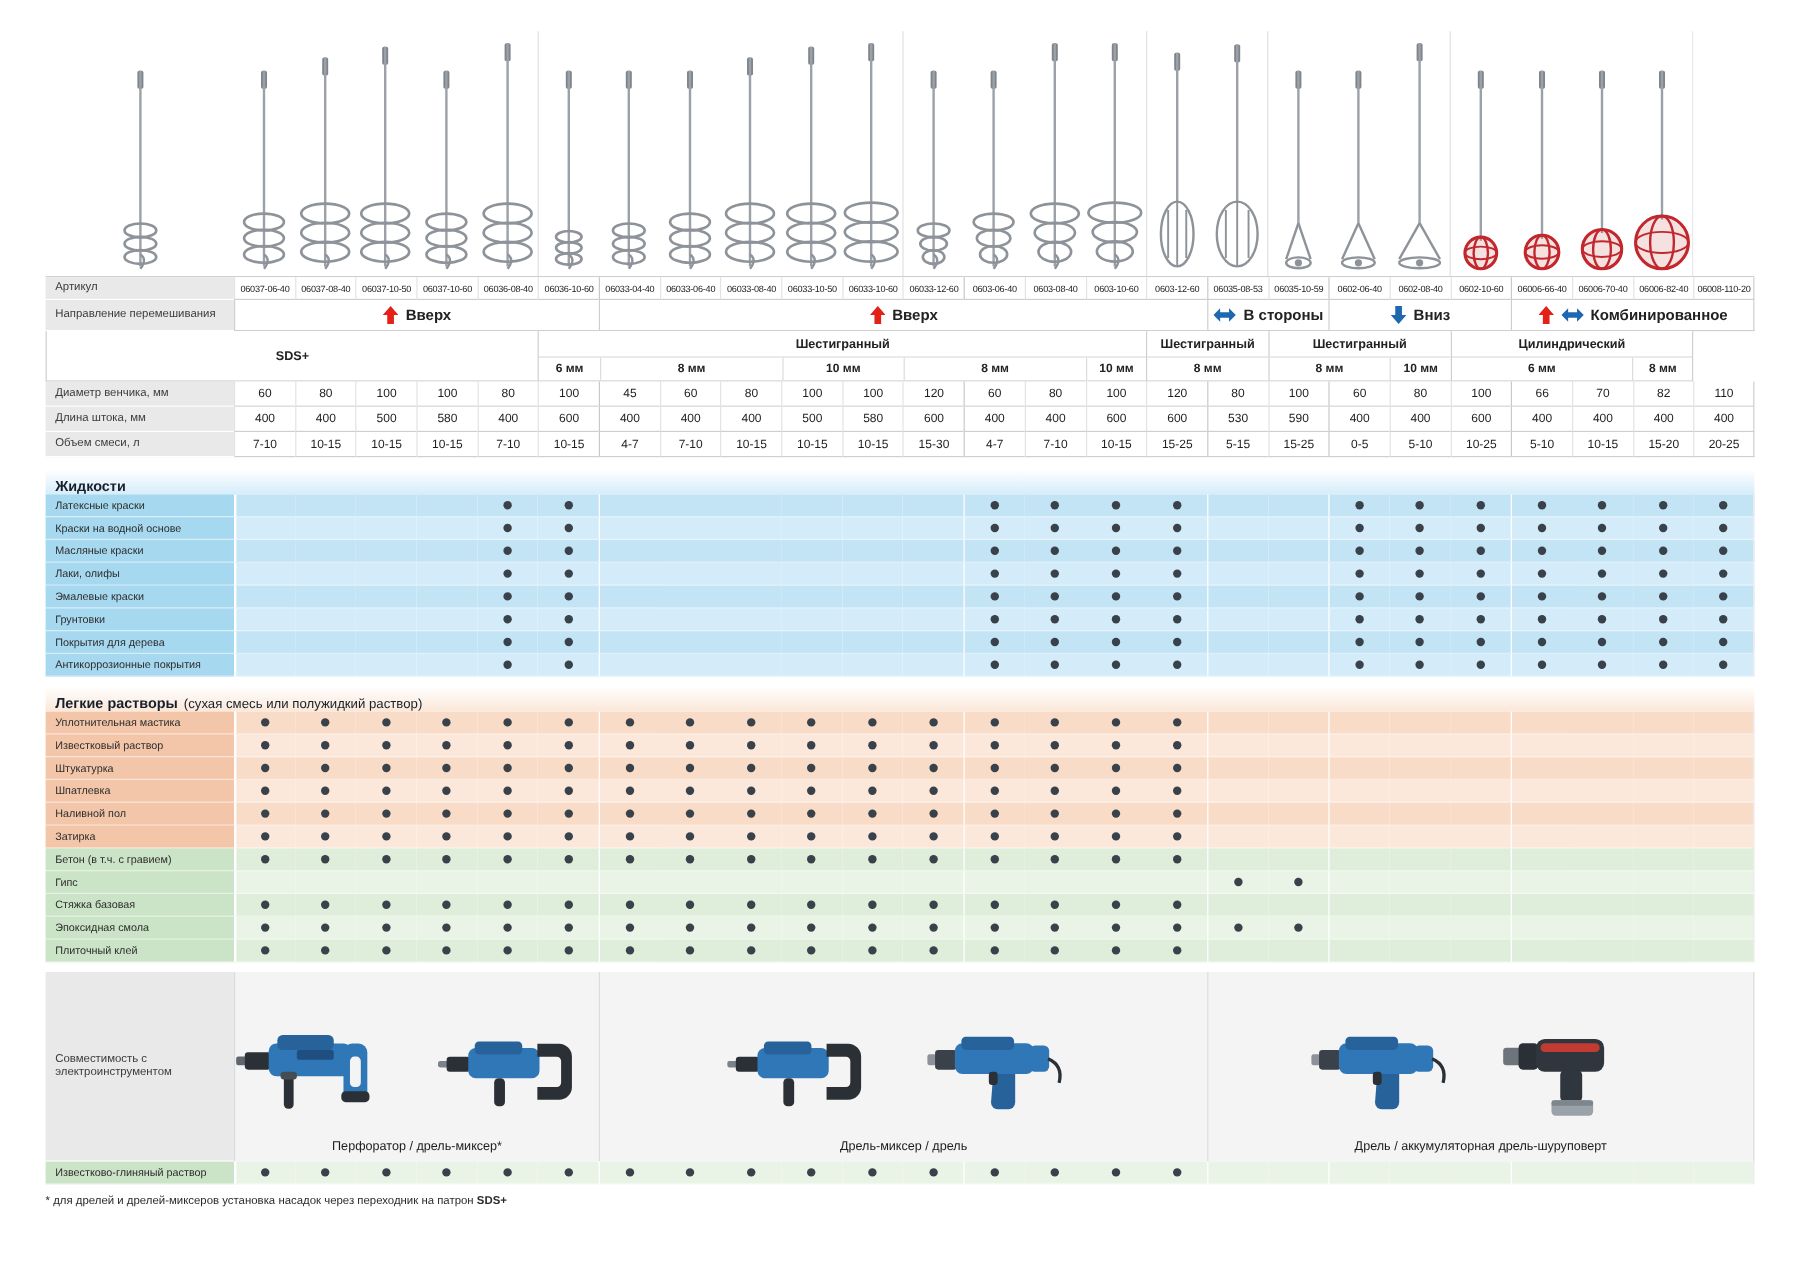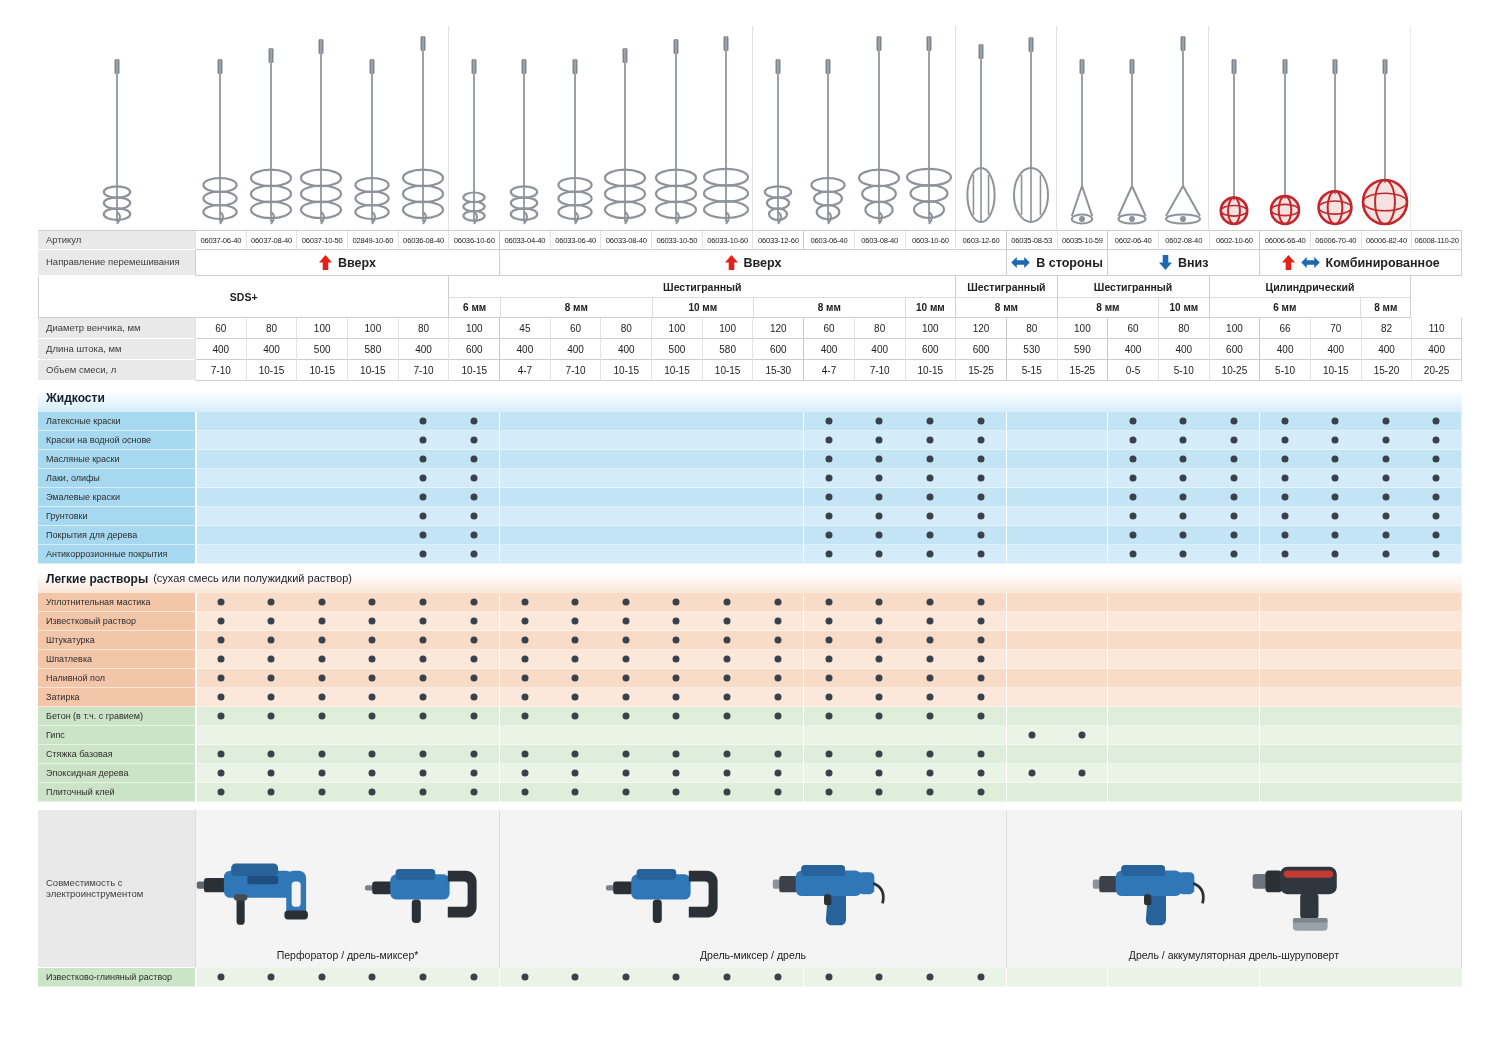--- a/index.html
+++ b/index.html
@@ -35,21 +35,21 @@
        display:flex;flex-direction:column;height:42px}
   .shkn{flex:1;display:flex;align-items:center;justify-content:center;font-weight:bold;font-size:10.5px}
   .shks{height:20px;display:flex;border-top:1px solid #dcdcdc}
   .shsz{flex:none;display:flex;align-items:center;justify-content:center;font-size:10px;
         font-weight:bold;border-left:1px solid #dcdcdc}
   .shsz:first-child{border-left:none}
 
   
   .r-band{height:21px;margin-top:8px}
   .r-band.first{margin-top:10px}
-  .band{grid-column:1/-1;display:flex;align-items:flex-start;padding-left:8px}
+  .band{grid-column:1/-1;display:flex;align-items:flex-end;padding-left:8px}
   .bandt{font-weight:bold;font-size:12px;color:#17202a}
   .bands{font-size:11px;color:#17202a;margin-left:5px}
   .r-sec{height:19px}
   .sl{font-size:9px;color:#2d2d2d;display:flex;align-items:center;padding-left:8px;
       border-bottom:1px solid rgba(255,255,255,.55)}
   .sc{position:relative;border-bottom:1px solid rgba(255,255,255,.45)}
   .sc.fdc{border-left:2px solid #fff}
   .sc.gs{border-left:1px solid rgba(255,255,255,.95)}
   .sc:last-child{border-right:1px solid #eee}
   .dot{width:7px;height:7px;border-radius:50%;background:#39424a;position:absolute;
@@ -318,21 +318,21 @@
             <ellipse cx="25" cy="168" rx="9.9" ry="22" fill="none" stroke="#c2272d" stroke-width="2"></ellipse>
             <ellipse cx="25" cy="168" rx="22" ry="8.8" fill="none" stroke="#c2272d" stroke-width="1.6"></ellipse>
           </svg>
         </div>
       </div>
       <div class="grow r-art">
         <div class="rl">Артикул</div>
         <div class="hcell fdc">06037-06-40</div>
         <div class="hcell">06037-08-40</div>
         <div class="hcell">06037-10-50</div>
-        <div class="hcell">02849-10-60</div>
+        <div class="hcell">06037-10-60</div>
         <div class="hcell">06036-08-40</div>
         <div class="hcell">06036-10-60</div>
         <div class="hcell gs">06033-04-40</div>
         <div class="hcell">06033-06-40</div>
         <div class="hcell">06033-08-40</div>
         <div class="hcell">06033-10-50</div>
         <div class="hcell">06033-10-60</div>
         <div class="hcell">06033-12-60</div>
         <div class="hcell gs">0603-06-40</div>
         <div class="hcell">0603-08-40</div>
@@ -1464,21 +1464,21 @@
         <div class="sc" style="background: rgb(223, 238, 218);"></div>
         <div class="sc gs" style="background: rgb(223, 238, 218);"></div>
         <div class="sc" style="background: rgb(223, 238, 218);"></div>
         <div class="sc" style="background: rgb(223, 238, 218);"></div>
         <div class="sc gs" style="background: rgb(223, 238, 218);"></div>
         <div class="sc" style="background: rgb(223, 238, 218);"></div>
         <div class="sc" style="background: rgb(223, 238, 218);"></div>
         <div class="sc" style="background: rgb(223, 238, 218);"></div>
       </div>
       <div class="grow r-sec">
-        <div class="sl" style="background: rgb(203, 227, 198);">Эпоксидная дерева</div>
+        <div class="sl" style="background: rgb(203, 227, 198);">Эпоксидная смола</div>
         <div class="sc fdc" style="background: rgb(234, 244, 230);">
           <span class="dot"></span>
         </div>
         <div class="sc" style="background: rgb(234, 244, 230);">
           <span class="dot"></span>
         </div>
         <div class="sc" style="background: rgb(234, 244, 230);">
           <span class="dot"></span>
         </div>
         <div class="sc" style="background: rgb(234, 244, 230);">
@@ -1722,14 +1722,15 @@
         <div class="sc gs" style="background: rgb(234, 244, 230);"></div>
         <div class="sc" style="background: rgb(234, 244, 230);"></div>
         <div class="sc gs" style="background: rgb(234, 244, 230);"></div>
         <div class="sc" style="background: rgb(234, 244, 230);"></div>
         <div class="sc" style="background: rgb(234, 244, 230);"></div>
         <div class="sc gs" style="background: rgb(234, 244, 230);"></div>
         <div class="sc" style="background: rgb(234, 244, 230);"></div>
         <div class="sc" style="background: rgb(234, 244, 230);"></div>
         <div class="sc" style="background: rgb(234, 244, 230);"></div>
       </div>
+      <div class="fnote"><span>* для дрелей и дрелей-миксеров установка насадок через переходник на патрон </span><span class="fb">SDS+</span></div>
     </div>
 </div>
 
 </body></html>

